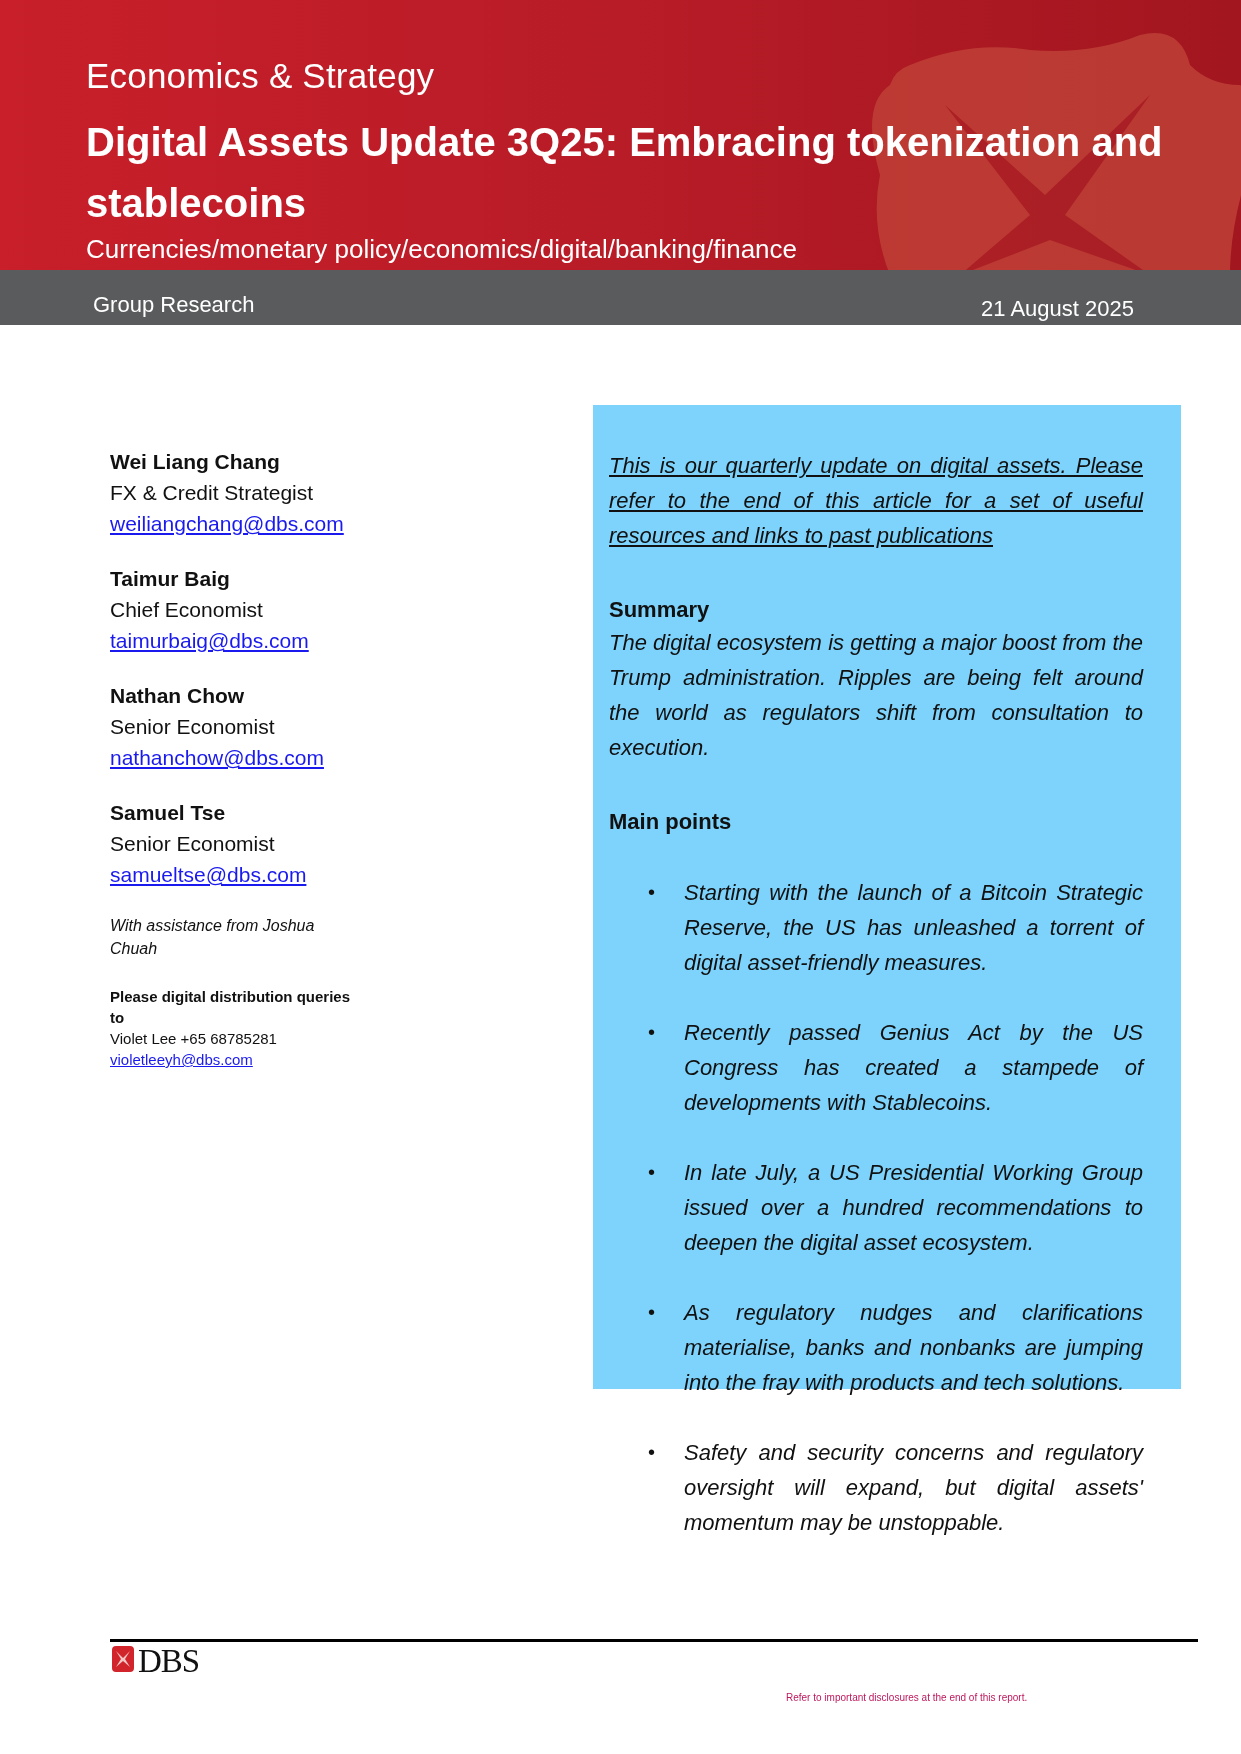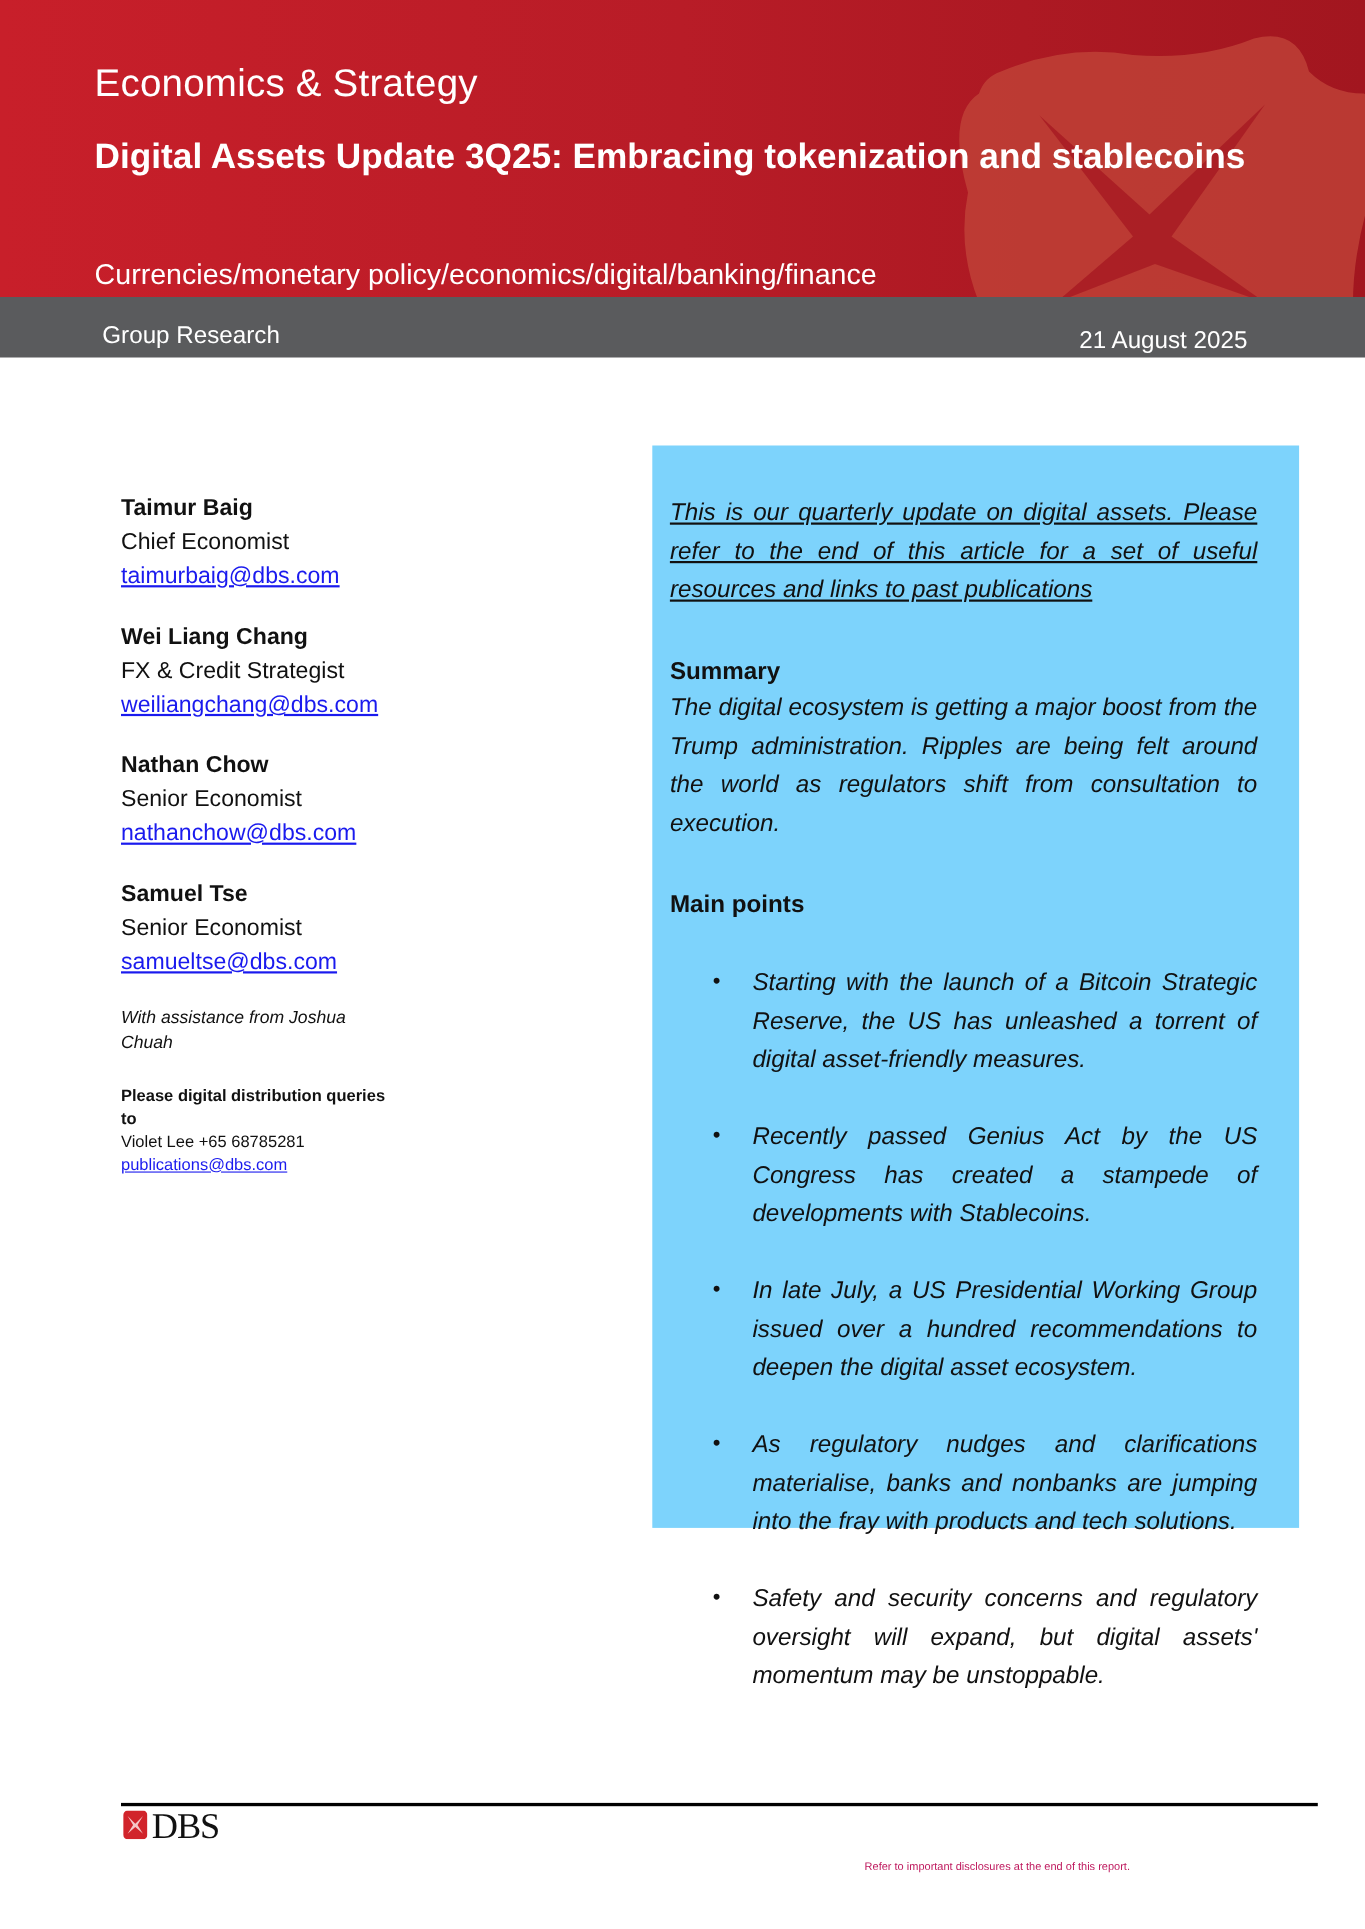--- a/index.html
+++ b/index.html
@@ -11,21 +11,21 @@
     position: absolute; left: 0; top: 0; width: 1241px; height: 324px;
     background: linear-gradient(90deg, #c81f2a 0%, #b81c27 50%, #a2161f 100%);
     overflow: hidden;
   }
   .banner-logo { position: absolute; left: 850px; top: 25px; width: 400px; height: 250px; }
   .eyebrow {
     position: absolute; left: 86px; top: 56px; color: #fff; font-size: 35px; letter-spacing: 0.2px;
   }
   .title {
     position: absolute; left: 86px; top: 112px; width: 1120px; color: #fff;
-    font-size: 32px; font-weight: bold; line-height: 61px;
+    font-size: 40px; font-weight: bold; line-height: 61px;
   }
   .subtitle {
     position: absolute; left: 86px; top: 234px; color: #fff; font-size: 26px;
   }
   .greybar {
     position: absolute; left: 0; top: 270px; width: 1241px; height: 55px; background: #5a5b5d;
   }
   .group-label { position: absolute; left: 93px; top: 292px; color: #fff; font-size: 22px; }
   .date-label { position: absolute; right: 107px; top: 296px; color: #fff; font-size: 22px; }
 
@@ -75,44 +75,44 @@
   <div class="title">Digital Assets Update 3Q25: Embracing tokenization and stablecoins</div>
   <div class="subtitle">Currencies/monetary policy/economics/digital/banking/finance</div>
 </div>
 
 <div class="greybar"></div>
 <div class="group-label">Group Research</div>
 <div class="date-label">21 August 2025</div>
 
 <div class="authors">
   <div class="author">
+    <div class="name">Wei Liang Chang</div>
+    <div>FX &amp; Credit Strategist</div>
+    <a>weiliangchang@dbs.com</a>
+  </div>
+  <div class="author">
     <div class="name">Taimur Baig</div>
     <div>Chief Economist</div>
     <a>taimurbaig@dbs.com</a>
-  </div>
-  <div class="author">
-    <div class="name">Wei Liang Chang</div>
-    <div>FX &amp; Credit Strategist</div>
-    <a>weiliangchang@dbs.com</a>
   </div>
   <div class="author">
     <div class="name">Nathan Chow</div>
     <div>Senior Economist</div>
     <a>nathanchow@dbs.com</a>
   </div>
   <div class="author">
     <div class="name">Samuel Tse</div>
     <div>Senior Economist</div>
     <a>samueltse@dbs.com</a>
   </div>
   <div class="assist">With assistance from Joshua Chuah</div>
   <div class="dist">
     <div class="dist-head">Please digital distribution queries to</div>
     <div>Violet Lee +65 68785281</div>
-    <a>publications@dbs.com</a>
+    <a>violetleeyh@dbs.com</a>
   </div>
 </div>
 
 <div class="box">
   <div class="box-inner">
     <p class="intro">This is our quarterly update on digital assets. Please refer to the end of this article for a set of useful resources and links to past publications</p>
     <div class="heading">Summary</div>
     <div class="summary-text">The digital ecosystem is getting a major boost from the Trump administration. Ripples are being felt around the world as regulators shift from consultation to execution.</div>
     <div class="heading">Main points</div>
     <ul class="points">

